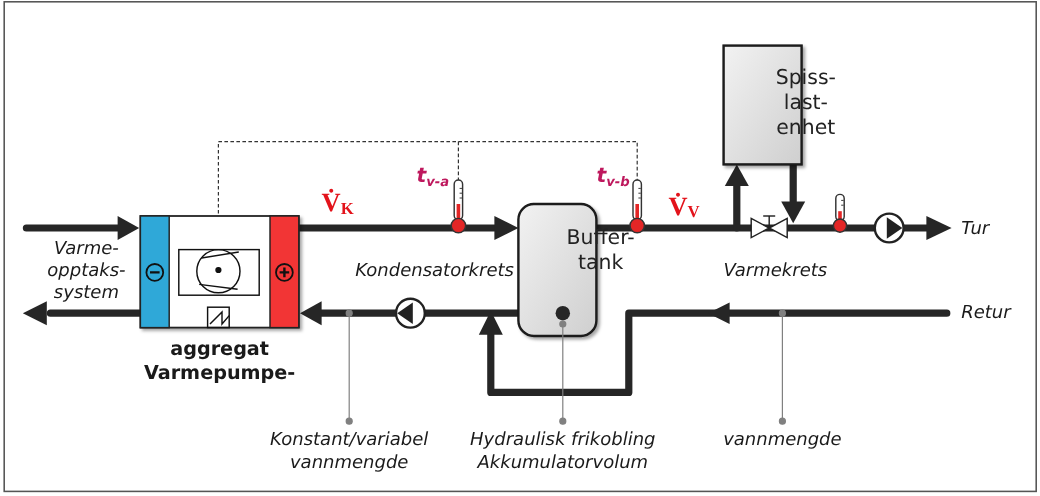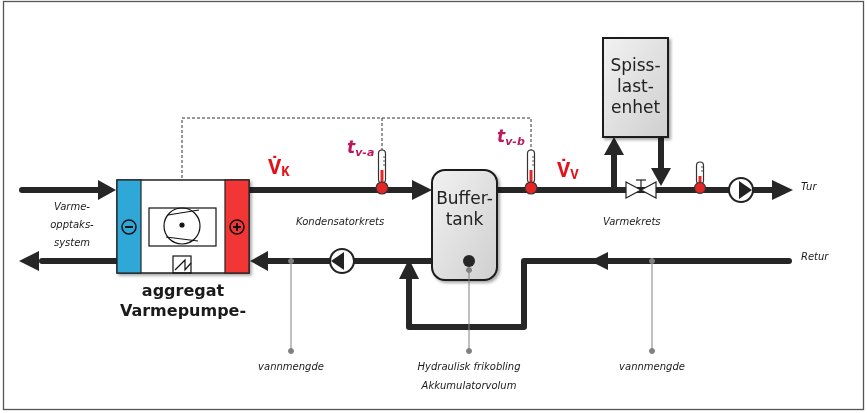--- a/index.html
+++ b/index.html
@@ -1,26 +1,26 @@
 <!DOCTYPE html>
 <html><head>
 <meta charset="utf-8">
 <style>
   html, body { margin:0; padding:0; background:#fff; }
   body { width:867px; height:413px; position:relative; overflow:hidden; font-family:"Liberation Sans", sans-serif; }
   svg { position:absolute; left:0; top:0; }
   .lbl { position:absolute; font-family:"DejaVu Sans", sans-serif; color:#1a1a1a; white-space:nowrap; }
-  .it { font-style:italic; font-size:10px; }
+  .it { font-style:italic; font-size:15px; }
   .center { text-align:center; }
   .bold { font-weight:bold; font-size:16px; }
   .tlabel { font-weight:bold; font-style:italic; font-size:17px; color:#be185d; }
   .tlabel sub { font-size:11px; vertical-align:-3px; }
-  .flow { font-family:Liberation Mono, monospace; font-weight:bold; color:#e3131b; font-size:22px; }
+  .flow { font-family:Liberation Serif, serif; font-weight:bold; color:#e3131b; font-size:22px; }
   .flow sub { font-size:14px; vertical-align:-2px; }
-  .boxtext { font-size:17px; text-align:center; line-height:21px; color:#222; }
+  .boxtext { font-size:17px; text-align:center; line-height:21px; color:#222;padding-left:36px; }
 </style>
 </head>
 <body>
 
 <svg width="867" height="413" viewBox="0 0 867 413">
   <defs>
     <linearGradient id="boxg" x1="0" y1="0" x2="1" y2="1">
       <stop offset="0" stop-color="#f2f2f2"></stop>
       <stop offset="1" stop-color="#cfcfcf"></stop>
     </linearGradient>
@@ -168,21 +168,21 @@
 <div class="lbl flow" style="left:268px;top:156px;">
   <span>V̇</span><sub>K</sub>
 </div>
 <div class="lbl flow" style="left:557px;top:159px;">
   <span>V̇</span><sub>V</sub>
 </div>
 
 <div class="lbl tlabel" style="left:347px;top:137px;">
   <span>t</span><sub>v-a</sub>
 </div>
-<div class="lbl tlabel" style="left:497px;top:126px;text-align:right;">
+<div class="lbl tlabel" style="left:497px;top:137px;text-align:right;">
   <span>t</span><sub>v-b</sub>
 </div>
 
 <div class="lbl it" style="left:268px;top:216px;margin-left:28px;">Kondensatorkrets</div>
 <div class="lbl it" style="left:603px;top:216px;">Varmekrets</div>
 
 <div class="lbl boxtext" style="left:432px;top:188px;width:65px;">
   <div>Buffer-</div>
   <div>tank</div>
 </div>
@@ -190,20 +190,21 @@
 <div class="lbl boxtext" style="left:603px;top:55px;width:65px;">
   <div>Spiss-</div>
   <div>last-</div>
   <div>enhet</div>
 </div>
 
 <div class="lbl it" style="left:801px;top:181px;">Tur</div>
 <div class="lbl it" style="left:801px;top:251px;">Retur</div>
 
 <div class="lbl it center" style="left:211px;top:357px;width:160px;line-height:19px;">
+  <div>Konstant/variabel</div>
   <div>vannmengde</div>
 </div>
 <div class="lbl it center" style="left:384px;top:357px;width:170px;line-height:19px;">
   <div>Hydraulisk frikobling</div>
   <div>Akkumulatorvolum</div>
 </div>
 <div class="lbl it center" style="left:592px;top:357px;width:120px;line-height:19px;">
   <div>vannmengde</div>
 </div>
 

